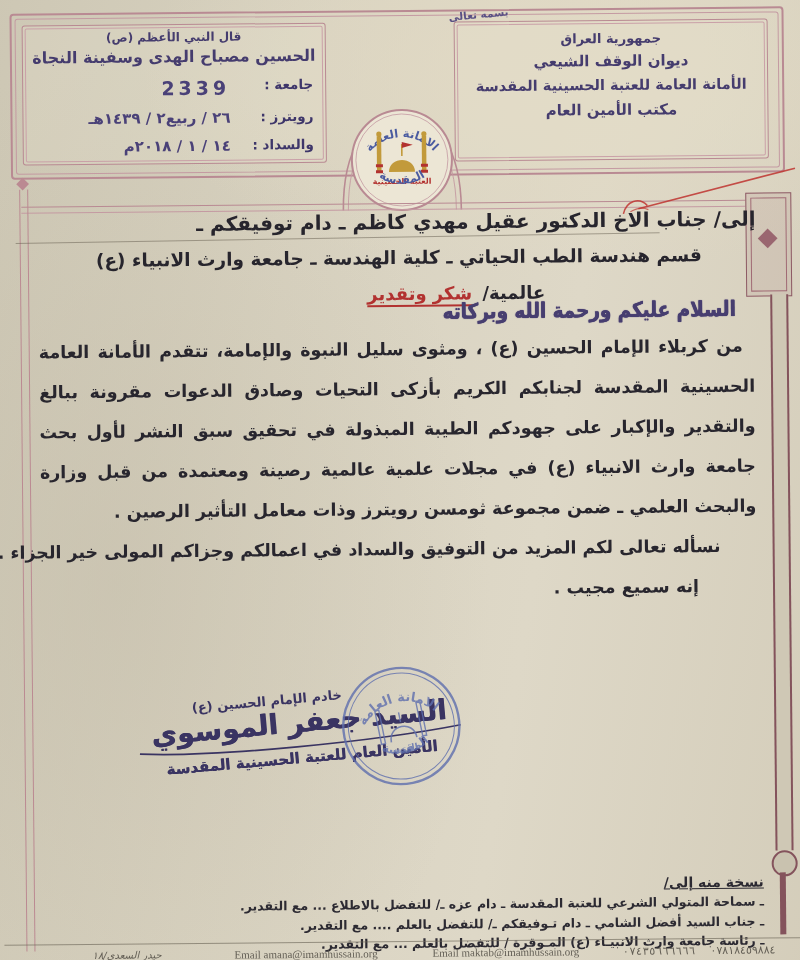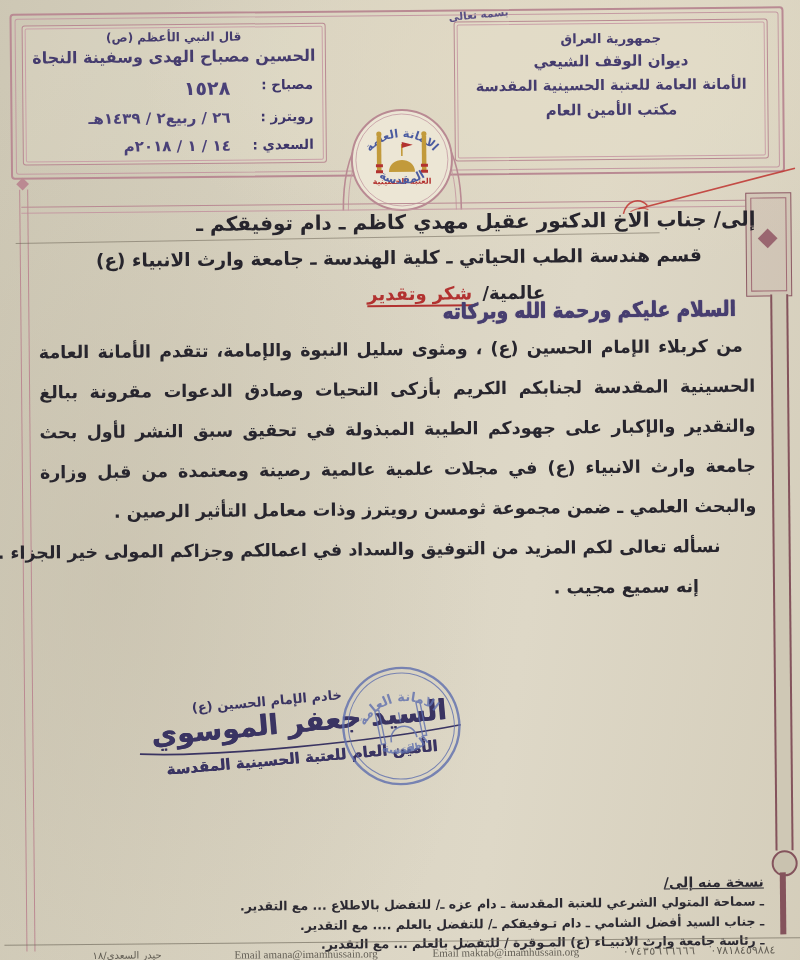--- a/index.html
+++ b/index.html
@@ -91,47 +91,47 @@
   
   .copy{position:absolute;right:40px;top:877px;width:540px;direction:rtl;text-align:right;color:#2c2a32;}
   .copy-head{font-size:14px;font-weight:bold;text-decoration:underline;margin-bottom:2px;}
   .copy-item{font-size:12.5px;font-weight:bold;line-height:19.5px;letter-spacing:-0.2px;white-space:nowrap;}
 
   
   .footer{position:absolute;left:0;top:941px;width:800px;height:22px;
     border-top:1px solid rgba(110,104,90,.65);}
   .f-item{position:absolute;top:5px;font-family:"Liberation Serif","DejaVu Serif",serif;
     font-size:11px;color:#4e4a42;opacity:.85;white-space:nowrap;}
-  .f-ref{left:88px;font-family:"DejaVu Sans",sans-serif;font-size:10px;direction:rtl;}
+  .f-ref{left:88px;font-family:"DejaVu Sans",sans-serif;font-size:10px;direction:rtl;font-style:italic;}
   .f-e1{left:230px;} .f-e2{left:428px;}
   .f-p1{left:618px;font-family:Liberation Mono, monospace;} .f-p2{left:706px;text-align:center;}
 
   .redmarks{position:absolute;left:0;top:0;width:800px;height:960px;pointer-events:none;}
 </style>
 </head>
 <body>
 
 <div class="paper">
   <div class="inner">
 
     <div class="hdr-frame"></div>
 
     <div class="hdr-box box-left">
       <div class="hadith-intro navy">قال النبي الأعظم (ص)</div>
       <div class="hadith navy">الحسين مصباح الهدى وسفينة النجاة</div>
       <div class="meta-row row-num">
-        <span class="meta-label">مصباح :</span>
-        <span class="meta-value">١٥٢٨</span>
+        <span class="meta-label">جامعة :</span>
+        <span class="meta-value">2339</span>
       </div>
       <div class="meta-row row-hij">
         <span class="meta-label">رويترز :</span>
         <span class="meta-value">٢٦ / ربيع٢ / ١٤٣٩هـ</span>
       </div>
       <div class="meta-row row-greg">
-        <span class="meta-label">السعدي :</span>
+        <span class="meta-label">والسداد :</span>
         <span class="meta-value">١٤ / ١ / ٢٠١٨م</span>
       </div>
     </div>
 
     <div class="hdr-box box-right">
       <div class="gov-line gov-0 navy">جمهورية العراق</div>
       <div class="gov-line gov-1 navy">ديوان الوقف الشيعي</div>
       <div class="gov-line gov-2 navy">الأمانة العامة للعتبة الحسينية المقدسة</div>
       <div class="gov-line gov-3 navy">مكتب الأمين العام</div>
     </div>

